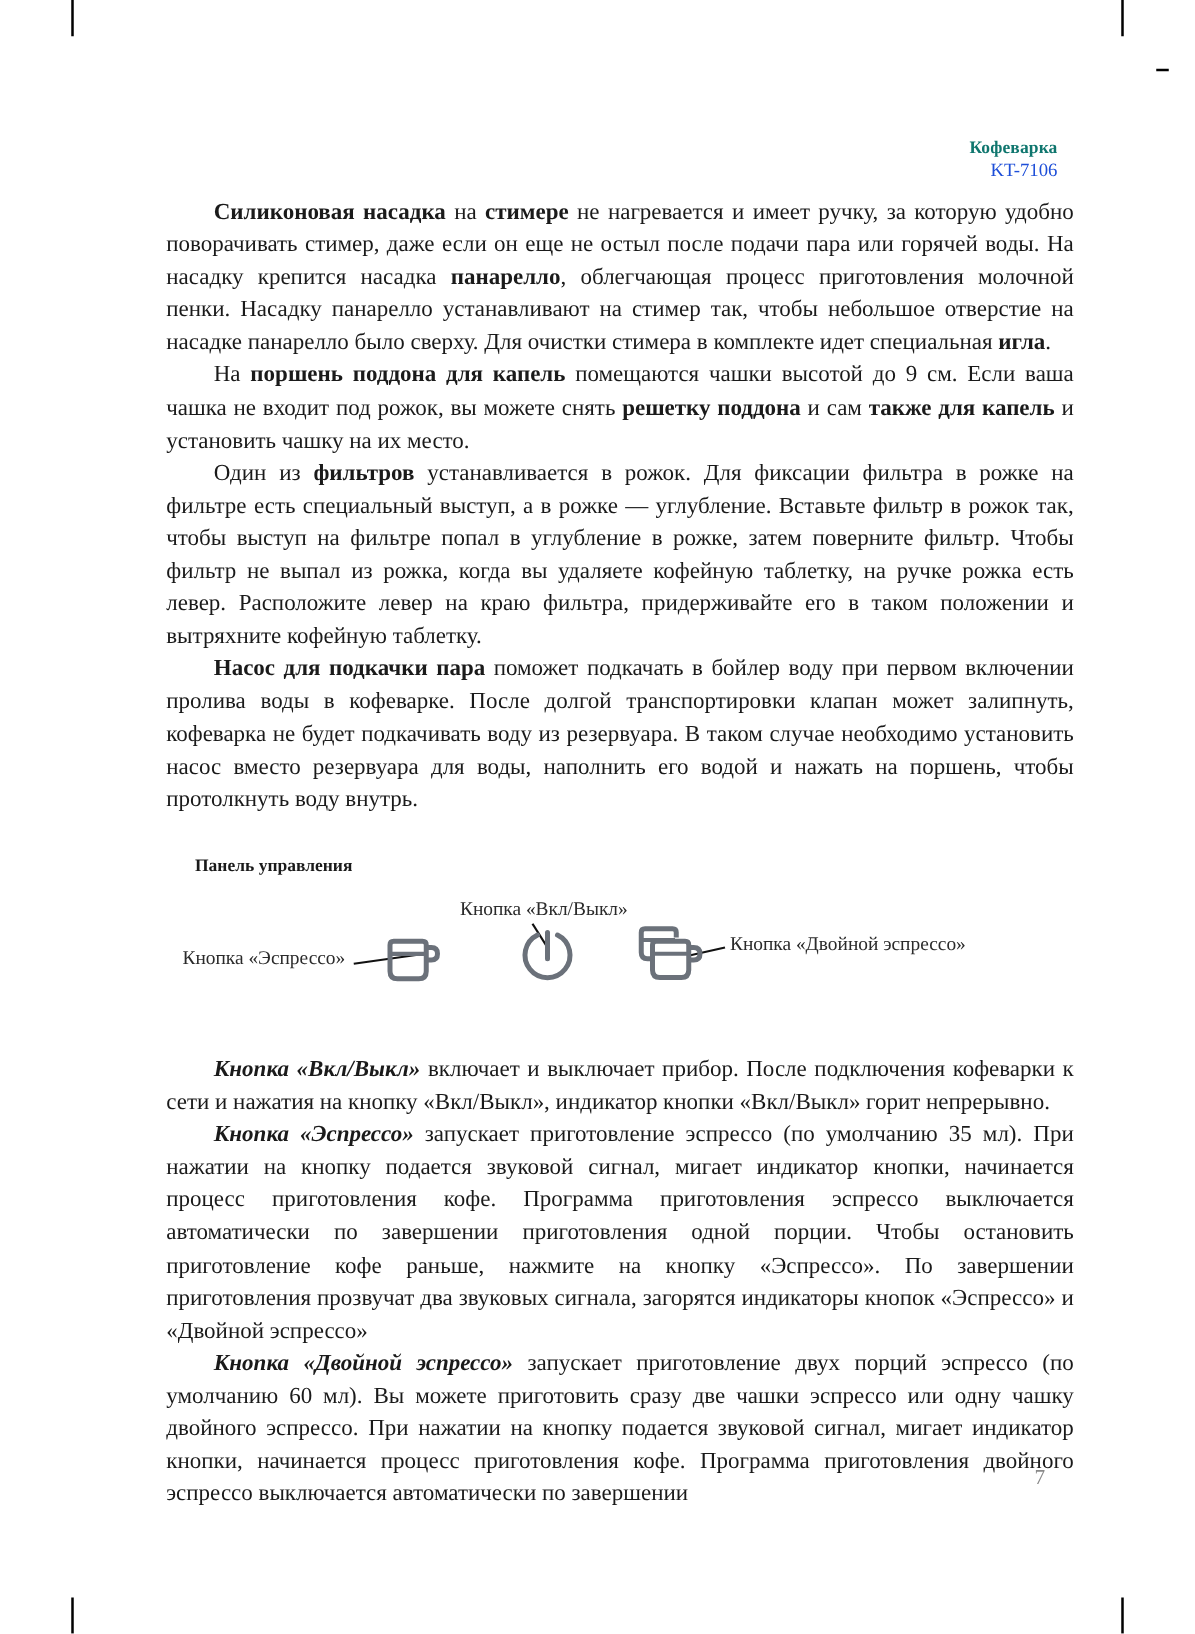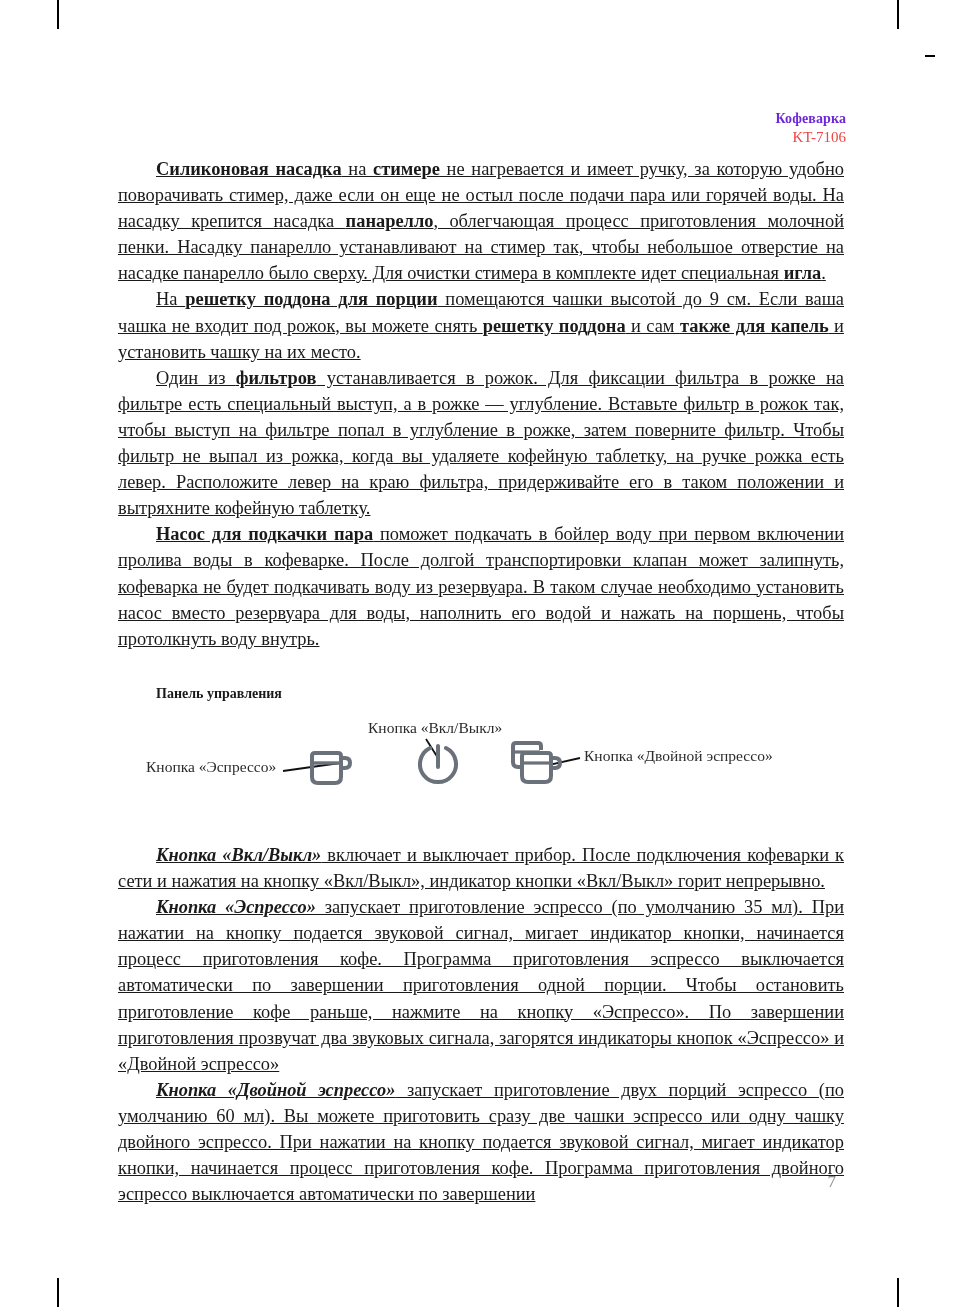--- a/index.html
+++ b/index.html
@@ -32,36 +32,35 @@
   .runhead {
     position: absolute;
     right: 110px;
     top: 110px;
     text-align: right;
     line-height: 1.28;
   }
   .runhead .brand {
     font-size: 14px;
     font-weight: bold;
-    color: #6d28d9;
+    color: #0f766e;
     letter-spacing: .1px;
     margin-left: 15px;
   }
   .runhead .model {
     font-size: 15px;
-    color: #ef4444;
+    color: #1d4ed8;
   }
 
   
   .column {
     position: absolute;
-    left: 118px;
+    left: 133px;
     top: 156px;
     width: 726px;
-    text-decoration: underline;
   }
   p.body {
     margin: 0;
     text-align: justify;
     text-justify: inter-word;
     text-indent: 38px;
     font-size: 18.4px;
     line-height: 26.1px;
     hyphens: manual;
   }
@@ -123,21 +122,21 @@
   <div class="runhead">
     <div class="brand">Кофеварка</div>
     <div class="model">KT-7106</div>
   </div>
 
   <div class="column">
 
     <p class="body"><b>Силиконовая насадка</b><span> на </span><b>стимере</b><span> не нагревается и имеет ручку, за которую удобно поворачивать стимер, даже если он еще не остыл после подачи пара или горячей воды. На насадку крепится насадка </span><b>панарелло</b><span>, облегчающая процесс приготовления молочной пенки. Насадку панарелло устанавливают на стимер так, чтобы небольшое отверстие на насадке панарелло было сверху. Для очистки стимера в комплекте идет специальная </span><b>игла</b><span>.</span></p>
 
 
-    <p class="body"><span>На </span><b>решетку поддона для порции</b><span> помещаются чашки высотой до 9 см. Если ваша чашка не входит под рожок, вы можете снять </span><b>решетку поддона</b><span> и сам </span><b>также для капель</b><span> и установить чашку на их место.</span></p>
+    <p class="body"><span>На </span><b>поршень поддона для капель</b><span> помещаются чашки высотой до 9 см. Если ваша чашка не входит под рожок, вы можете снять </span><b>решетку поддона</b><span> и сам </span><b>также для капель</b><span> и установить чашку на их место.</span></p>
 
     <p class="body"><span>Один из </span><b>фильтров</b><span> устанавливается в рожок. Для фиксации фильтра в рожке на фильтре есть специальный выступ, а в рожке — углубление. Вставьте фильтр в рожок так, чтобы выступ на фильтре попал в углубление в рожке, затем поверните фильтр. Чтобы фильтр не выпал из рожка, когда вы удаляете кофейную таблетку, на ручке рожка есть левер. Расположите левер на краю фильтра, придерживайте его в таком положении и вытряхните кофейную таблетку.</span></p>
 
     <p class="body"><b>Насос для подкачки пара</b><span> поможет подкачать в бойлер воду при первом включении пролива воды в кофеварке. После долгой транспортировки клапан может залипнуть, кофеварка не будет подкачивать воду из резервуара. В таком случае необходимо установить насос вместо резервуара для воды, наполнить его водой и нажать на поршень, чтобы протолкнуть воду внутрь.</span></p>
   </div>
 
   <div class="panel-heading">Панель управления</div>
 
   <div class="diagram">
 

